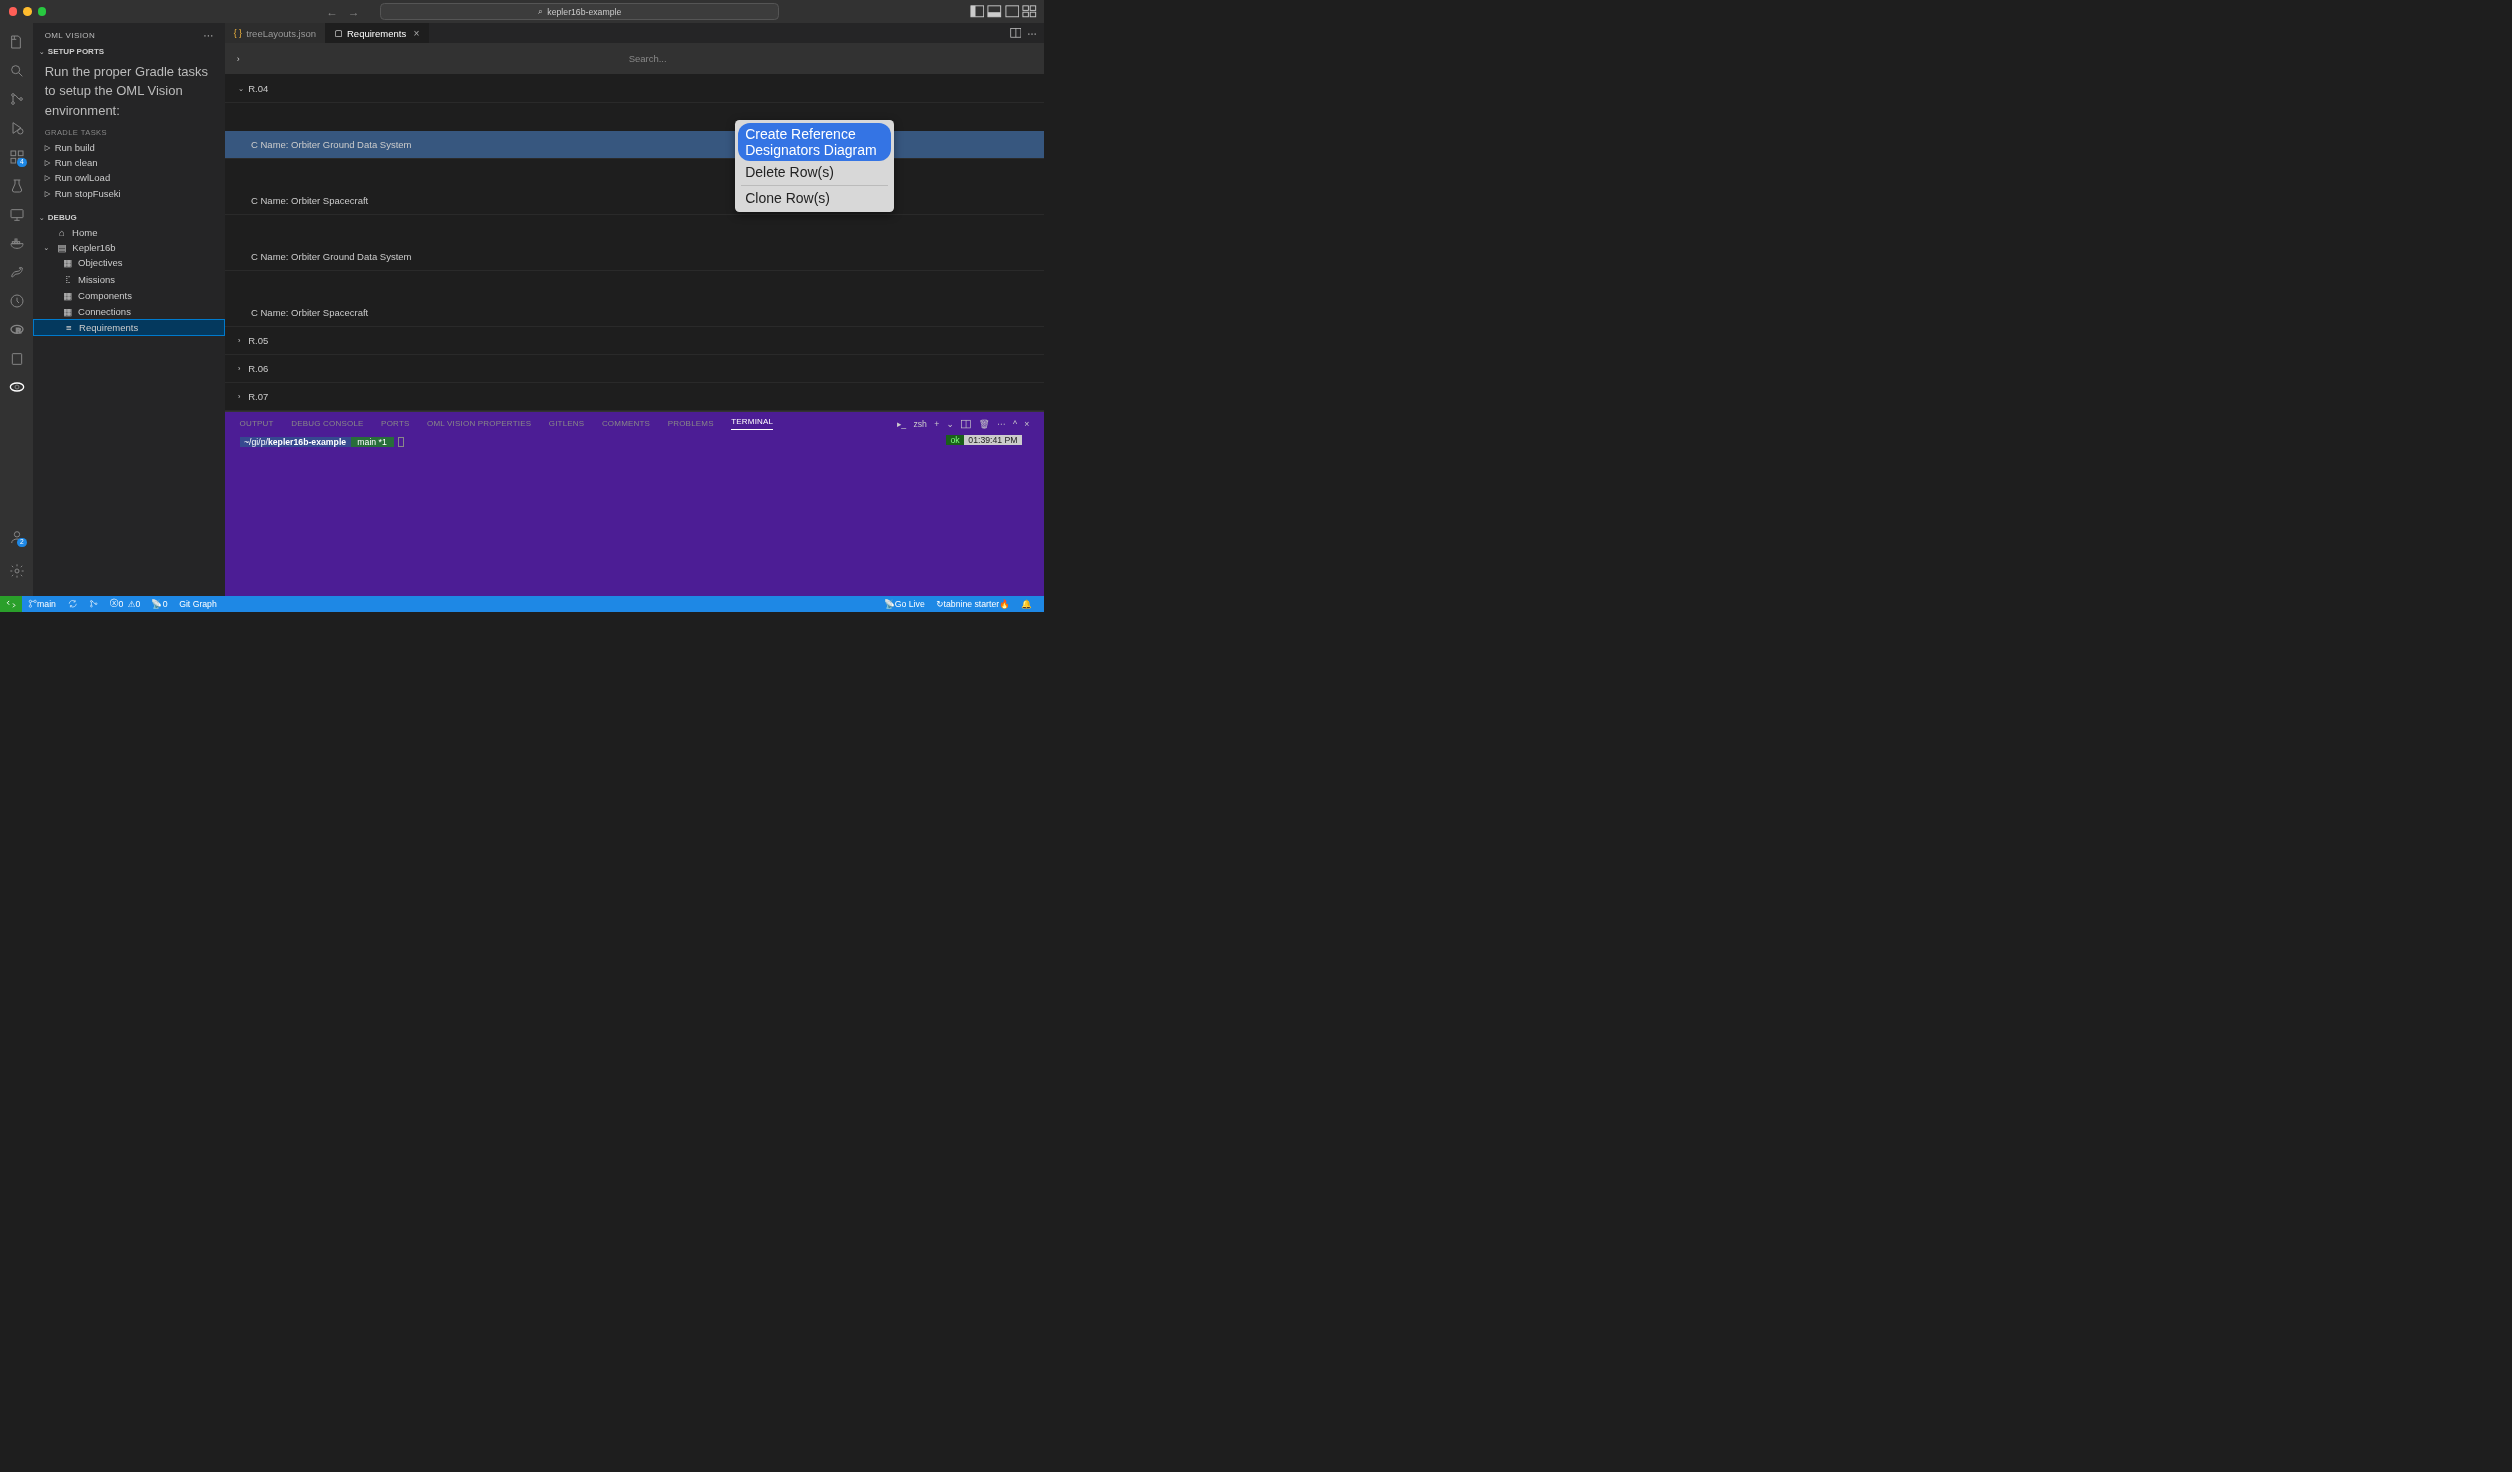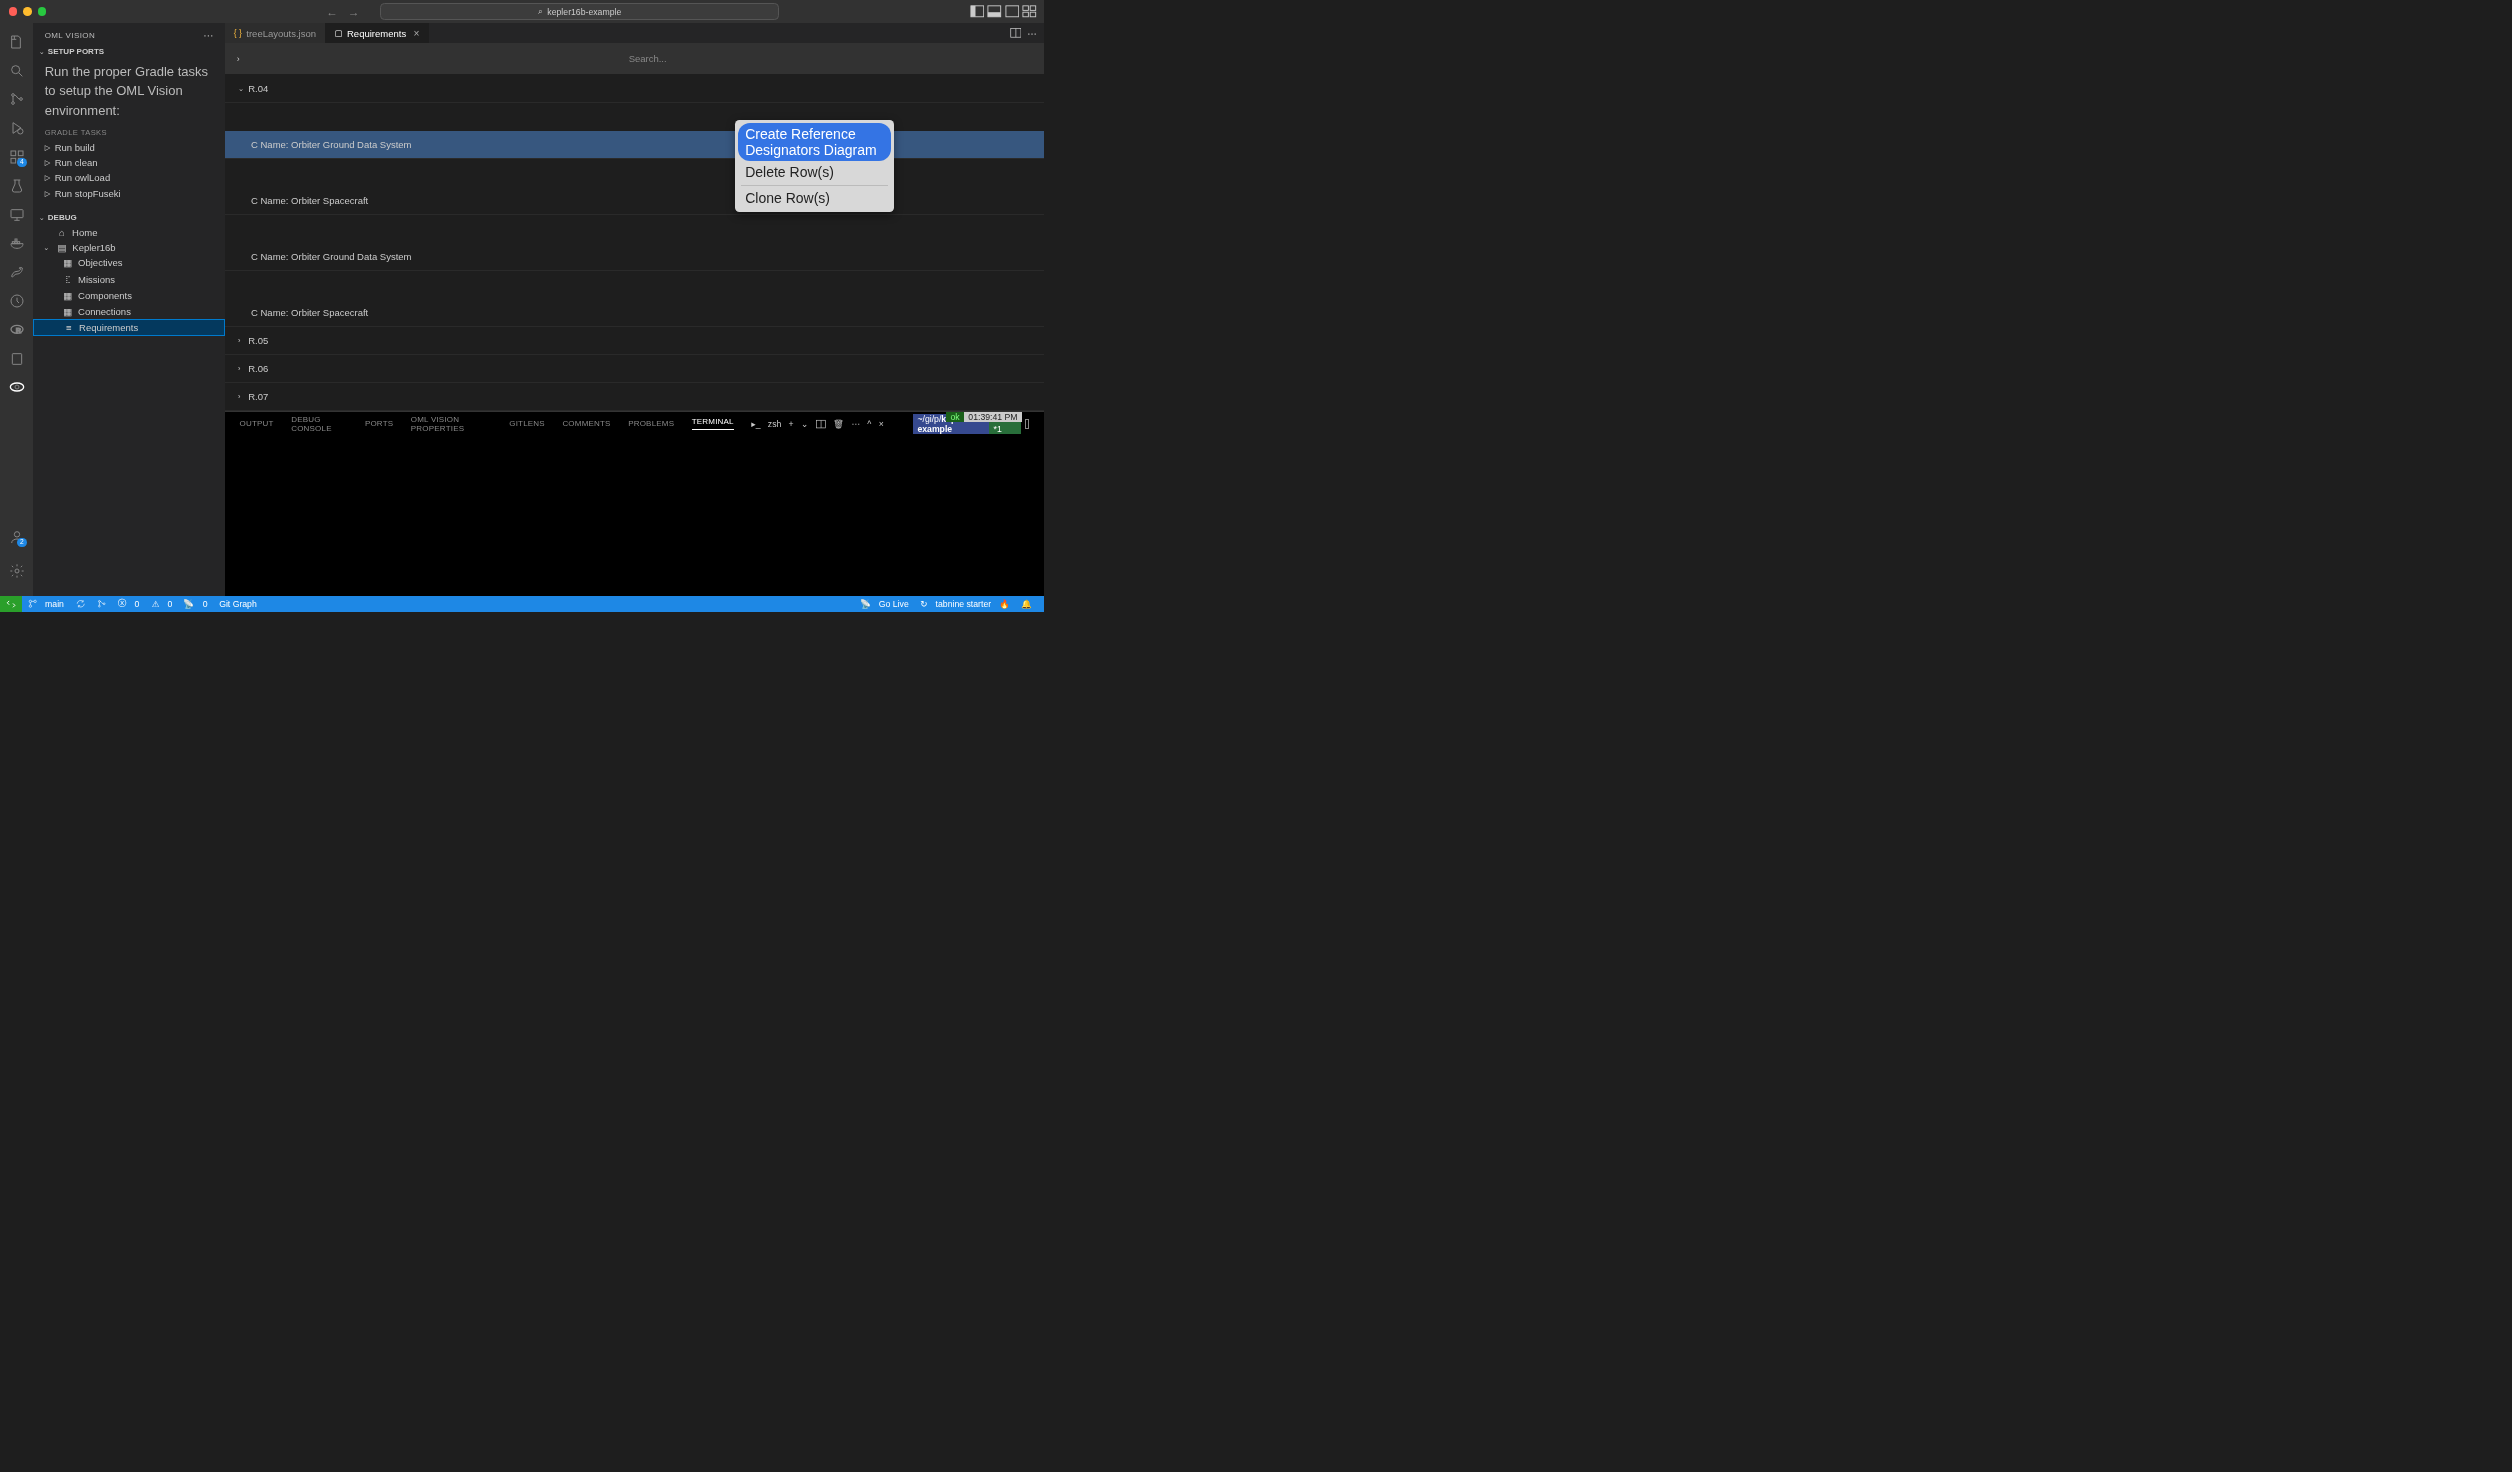--- a/index.html
+++ b/index.html
@@ -63,38 +63,38 @@
 .tree-row.group { padding-left: 13px; }
 .tree-row.child { padding-left: 26px; margin-top: 28px; }
 .tree-row.selected { background: #37577F; }
 .tree-row .chev { font-size: 7.3px; width: 10.2px; }
 
 .context-menu { position: absolute; left: 735px; top: 120px; width: 159px; background: #d8d8d8; border-radius: 4.4px; padding: 2.9px; box-shadow: 0 2.9px 8.7px rgba(0,0,0,0.4); }
 .ctx-item { padding: 2.9px 7.3px; font-size: 14px; color: #222; border-radius: 12px; cursor: pointer; }
 .ctx-item.hl { background: #3474e4; color: #fff; }
 .ctx-sep { height: 0.7px; background: #bbb; margin: 2.2px 2.9px; }
 
-.panel { height: 230px; background: #000000; border-top: 0.7px solid #333; display: flex; flex-direction: row; }
+.panel { height: 230px; background: #4c1d95; border-top: 0.7px solid #333; display: flex; flex-direction: column; }
 .panel-tabs { height: 23px; display: flex; align-items: center; padding: 0 14.6px; gap: 17.5px; font-size: 8px; color: #888; }
 .ptab { cursor: pointer; letter-spacing: 0.2px; }
 .ptab.active { color: #fff; border-bottom: 0.7px solid #fff; padding-bottom: 2.9px; }
 .panel-right { margin-left: auto; display: flex; align-items: center; gap: 7.3px; color: #ccc; font-size: 8.7px; }
 .terminal-body { flex: 1; padding: 1.5px 14.6px; font-family: Menlo, monospace; font-size: 8.7px; position: relative; }
 .term-line { display: inline-flex; align-items: center; }
 .term-path1 { background: #36498f; color: #fff; padding: 0 4.4px; }
 .term-branch { background: #286e3a; color: #fff; padding: 0 4.4px; }
 .term-cursor-box { width: 5.8px; height: 10.2px; border: 0.7px solid #888; margin-left: 4.4px; display: inline-block; }
 .term-status { position: absolute; right: 22px; top: 0; display: flex; }
 .term-ok { background: #1a5f1a; color: #7fff7f; padding: 0 4.4px; }
 .term-time { background: #ccc; color: #222; padding: 0 4.4px; }
 
 .statusbar { height: 16px; background: #1e88e5; display: flex; align-items: center; font-size: 8.7px; color: #fff; }
 .sb-left { display: flex; align-items: center; height: 100%; }
 .sb-remote { background: #2a9f2a; height: 100%; display: flex; align-items: center; padding: 0 5.8px; }
-.sb-item { padding: 0 5.8px; display: flex; align-items: center; gap: 8px; cursor: pointer; }
+.sb-item { padding: 0 5.8px; display: flex; align-items: center; gap: 0; cursor: pointer; }
 .sb-right { margin-left: auto; display: flex; align-items: center; padding-right: 5.8px; }
 
 svg { display: block; }
 </style>
 </head>
 <body>
 
 <div class="titlebar">
   <div class="traffic-lights">
     <div class="tl tl-close"></div>

